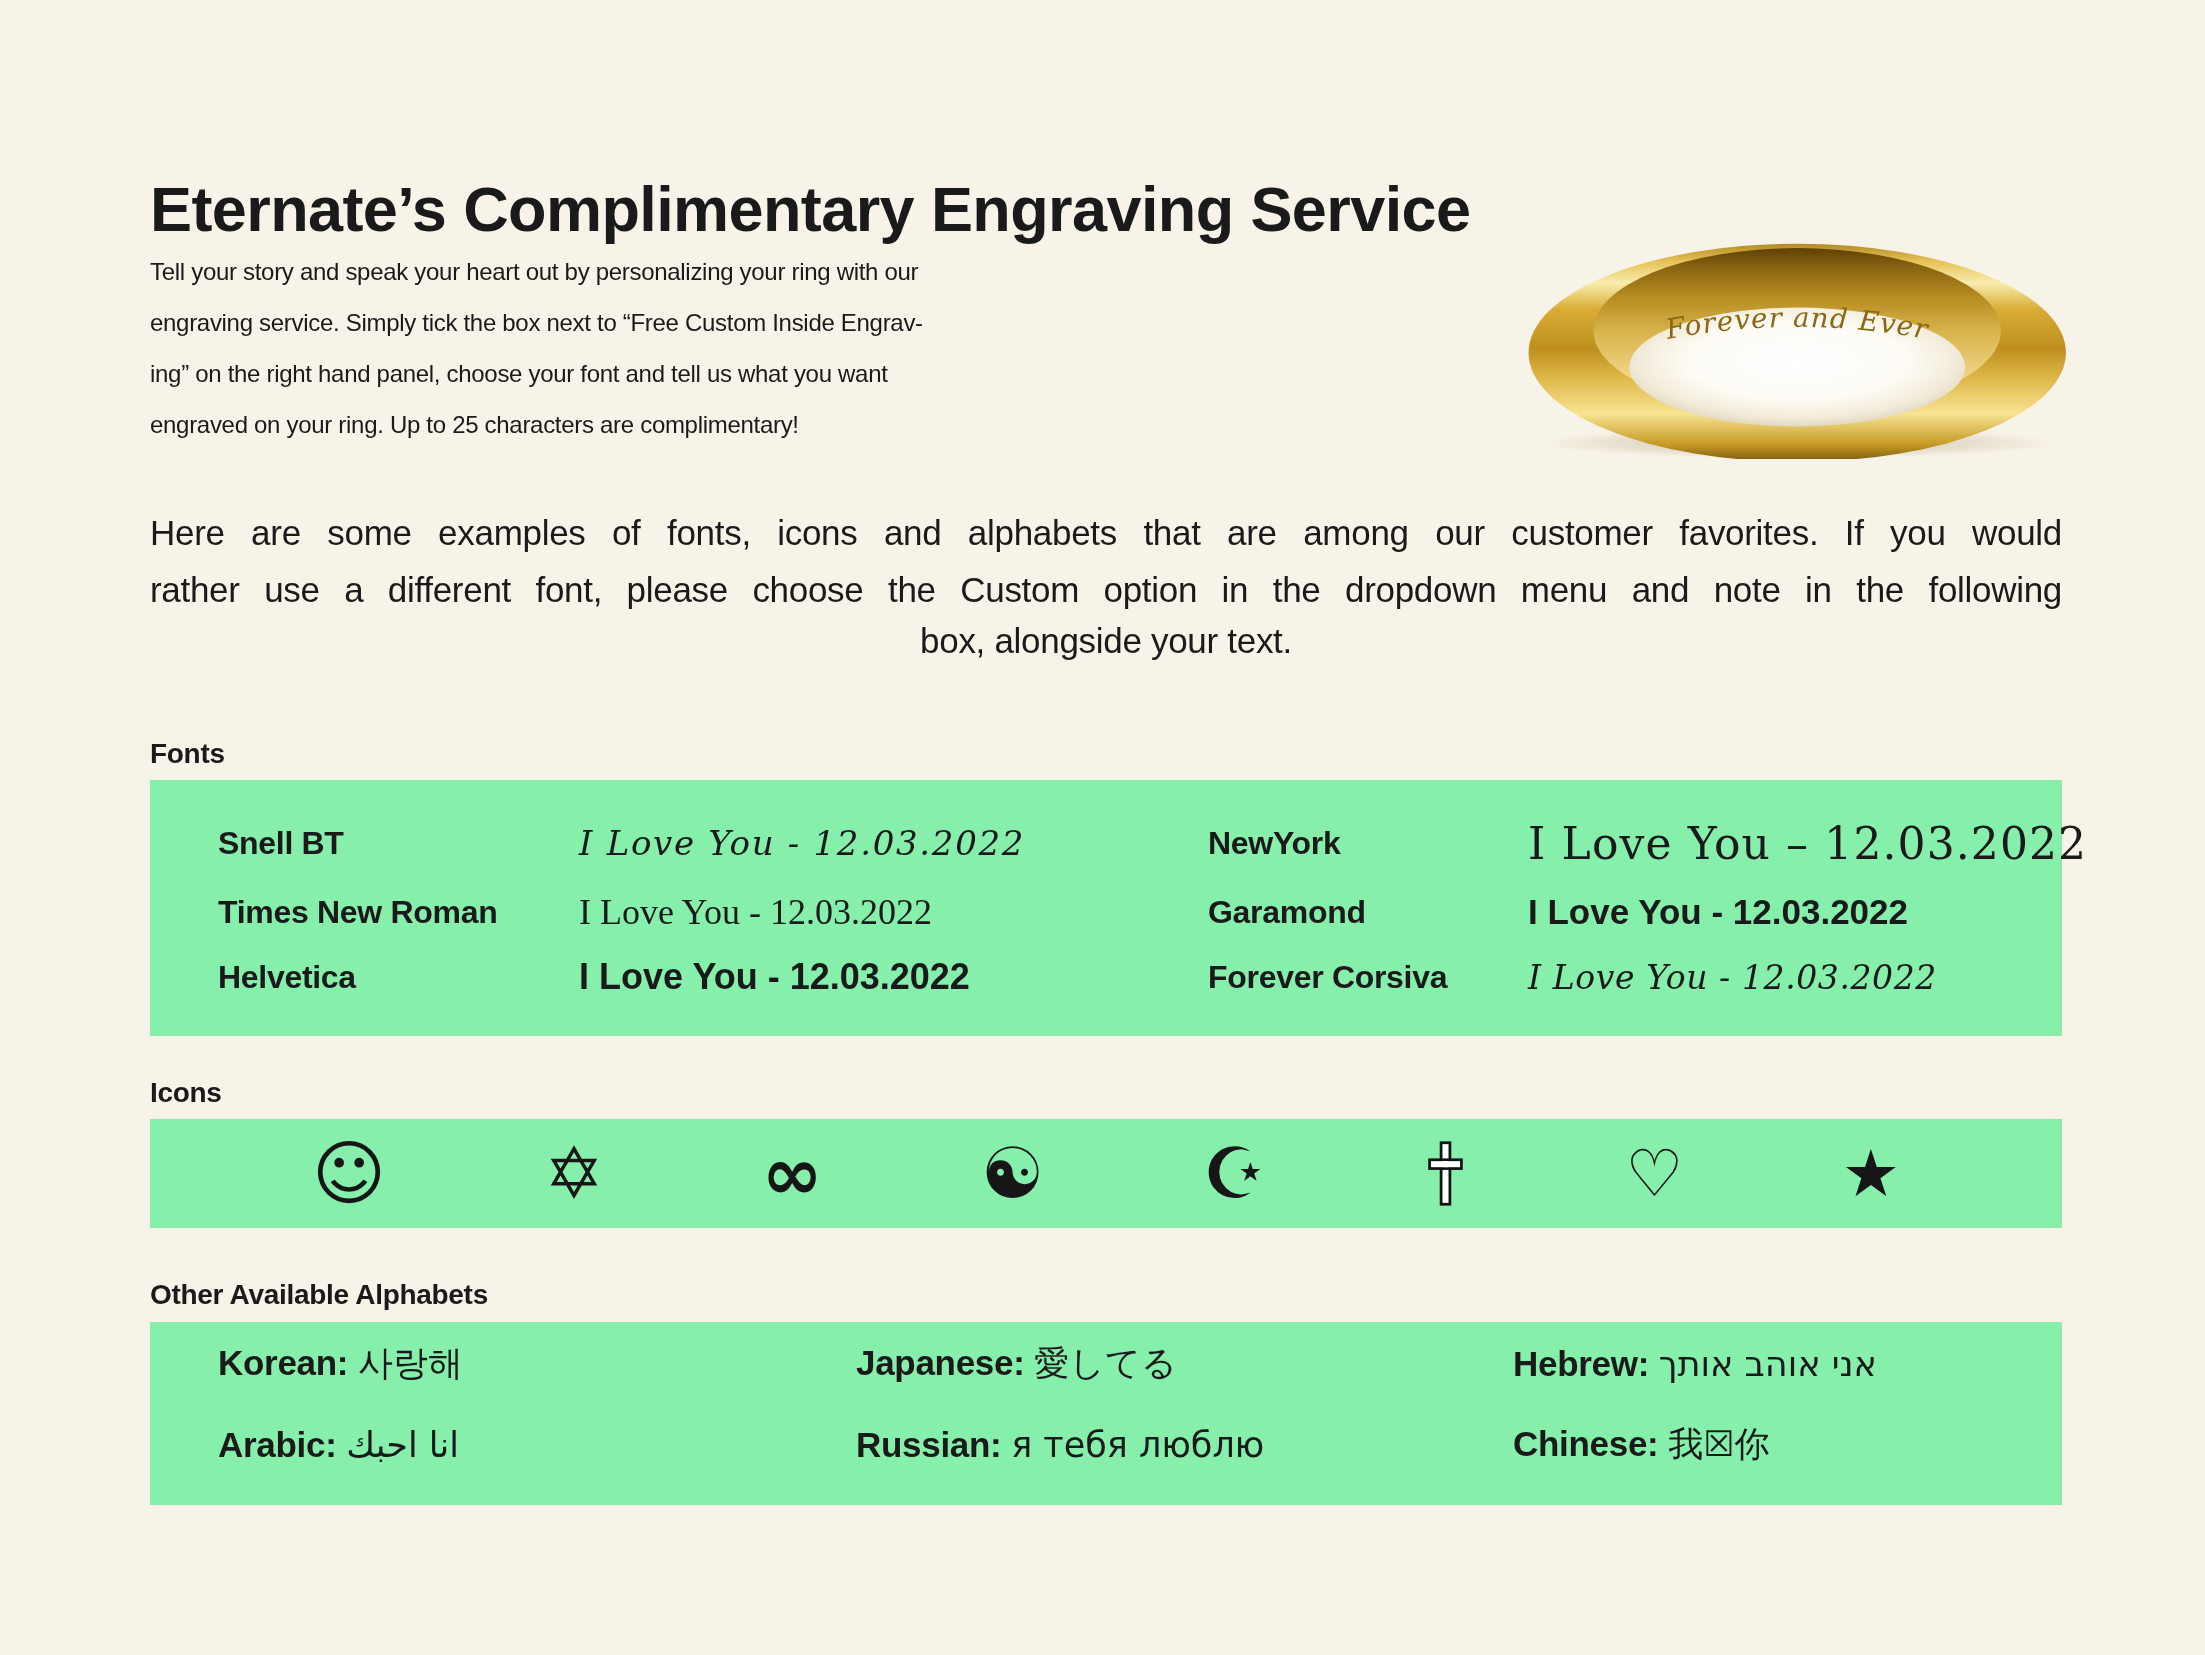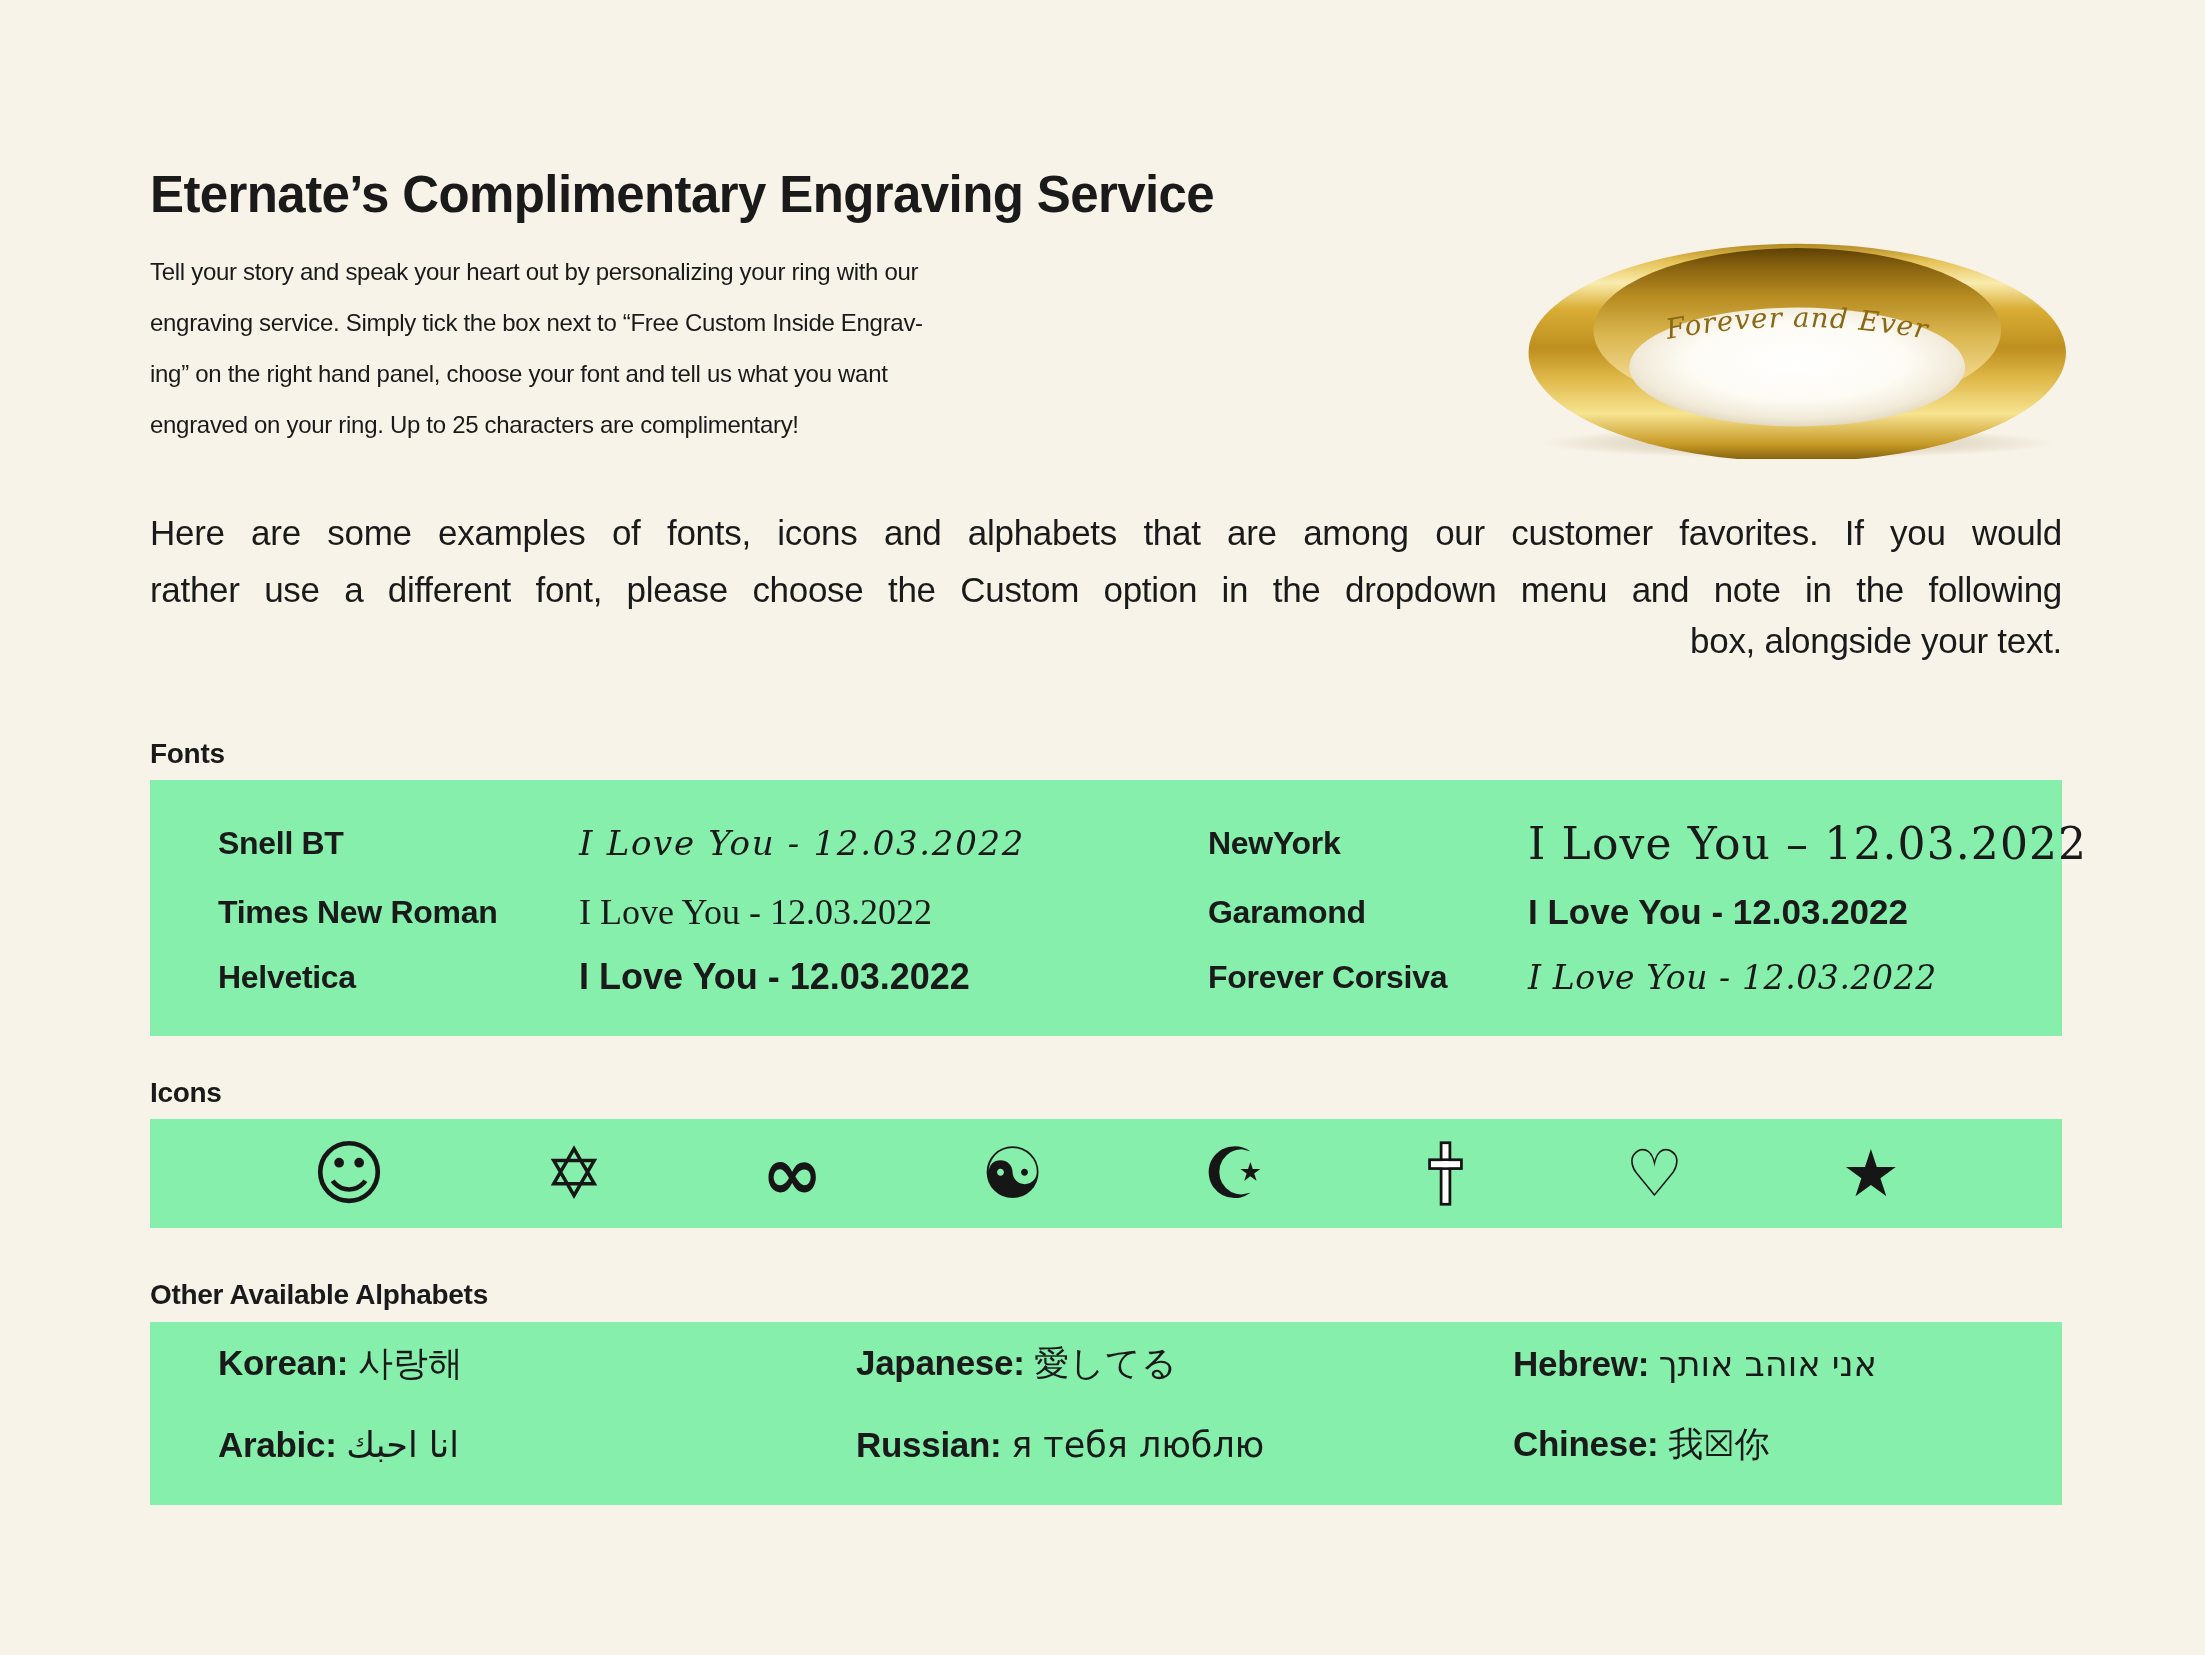--- a/index.html
+++ b/index.html
@@ -7,34 +7,34 @@
     width:2205px;height:1656px;
     background:#f8f3e8;
     font-family:"Liberation Sans",sans-serif;
     color:#1a1a1a;
     position:relative;
     overflow:hidden;
   }
   .abs{position:absolute;}
   .page-title{
     left:150px;top:133px;
-    font-size:51px;font-weight:600;letter-spacing:-0.6px;line-height:1.1;
+    font-size:63px;font-weight:600;letter-spacing:-0.6px;line-height:1.1;
   }
   .intro{
     left:150px;top:246px;width:1362px;
     font-size:24px;line-height:51px;font-weight:400;letter-spacing:-0.3px;
   }
   .intro .line{white-space:nowrap;}
   .ring-wrap{left:1526px;top:236px;width:543px;height:223px;}
   .desc{
     left:150px;top:501px;width:1912px;
     font-size:35px;line-height:51px;font-weight:400;letter-spacing:-0.3px;
   }
   .desc .jline{text-align:justify;text-align-last:justify;margin-top:6px;}
-  .desc .lline{text-align:right;}
+  .desc .lline{text-align:center;}
   .section-heading{
     font-size:28px;font-weight:600;line-height:1;letter-spacing:-0.3px;
   }
   .h-fonts{left:150px;top:717px;}
   .h-icons{left:150px;top:1056px;}
   .h-alpha{left:150px;top:1258px;}
   .panel{background:#86efac;left:150px;width:1912px;}
   .fonts-panel{
     top:780px;height:256px;
     display:grid;

